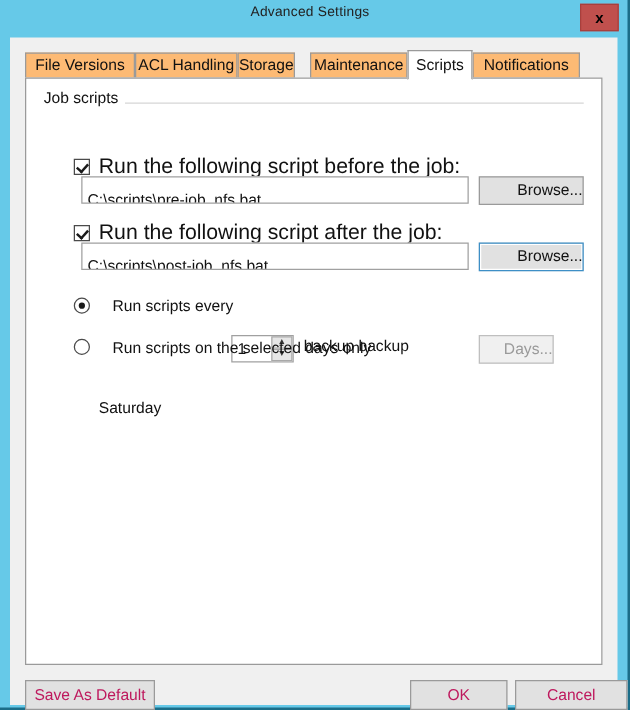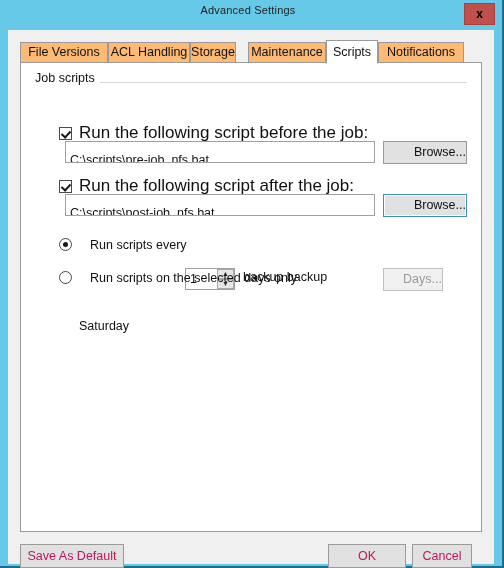--- a/index.html
+++ b/index.html
@@ -350,16 +350,16 @@
       </div>
 
       <div class="btn disabled" style="left:362px;top:205px;width:60px;">Days...</div>
 
       <div class="plain-text" style="left:58px;top:212px;margin-top:44px;">Saturday</div>
 
     </div>
 
     <div class="footer-btn" style="left:12px;top:514px;width:104px;">Save As Default</div>
     <div class="footer-btn" style="left:320px;top:514px;width:78px;">OK</div>
-    <div class="footer-btn" style="left:404px;top:514px;width:60px;">Cancel</div>
+    <div class="footer-btn" style="left:404px;top:514px;width:90px;">Cancel</div>
 
   </div>
 </div>
 
 </body></html>

